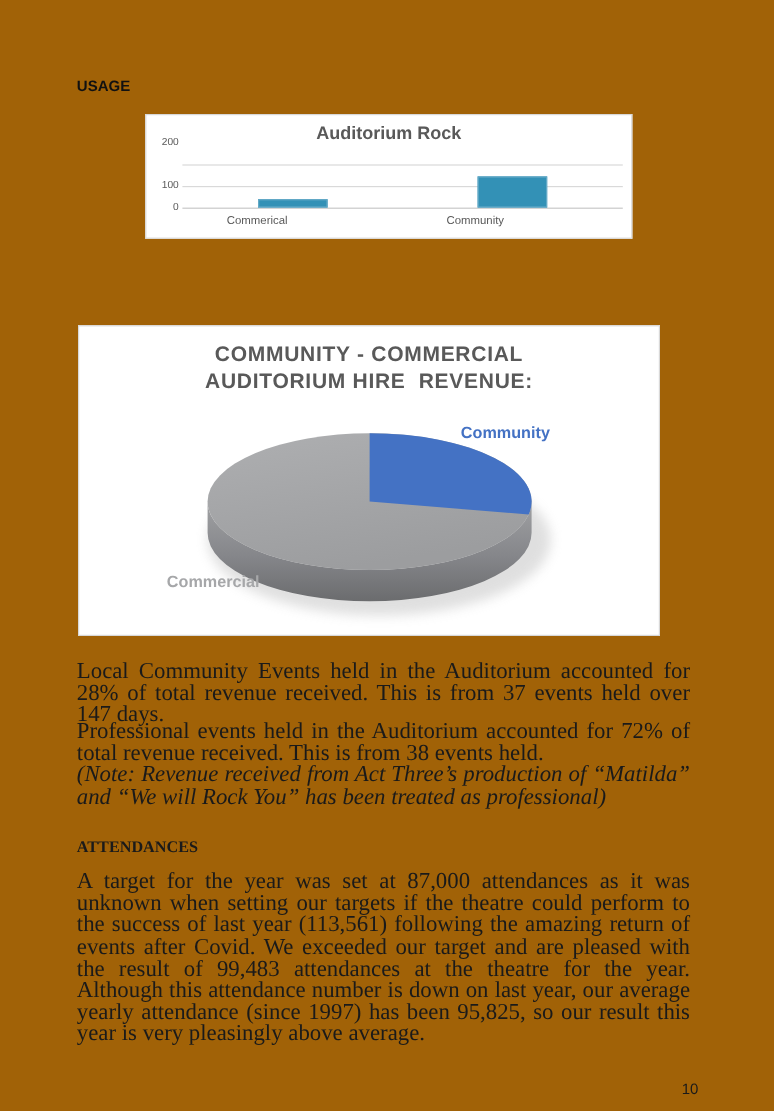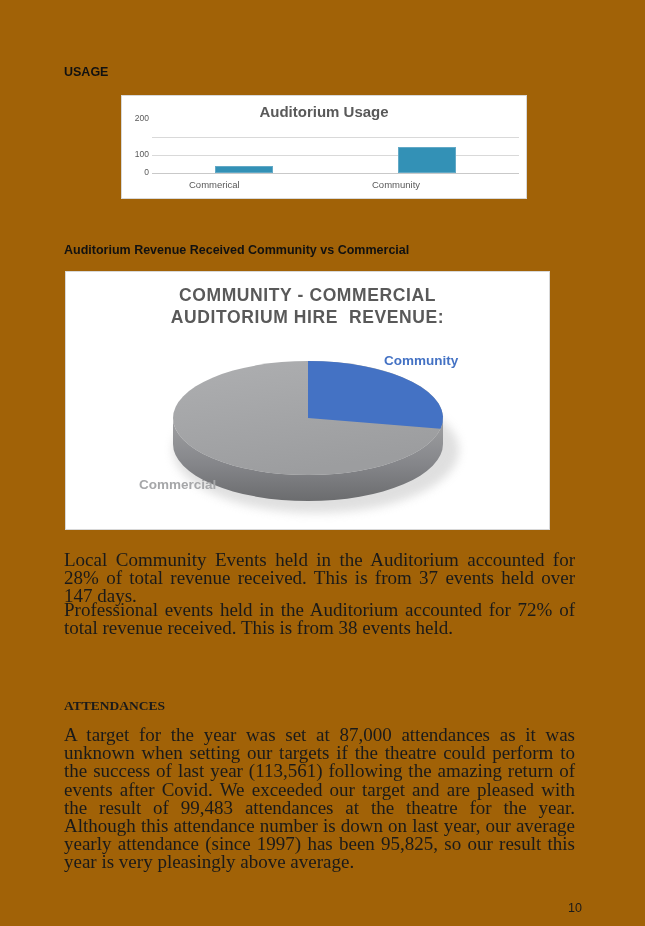--- a/index.html
+++ b/index.html
@@ -80,24 +80,23 @@
         <div class="tick-label" style="left: 1px; top: 71px;">0</div>
         <div class="gridline" style="left: 30px; width: 367px; top: 58.5px; background: rgb(217, 217, 217);"></div>
         <div class="tick-label" style="left: 1px; top: 53px;">100</div>
         <div class="gridline" style="left: 30px; width: 367px; top: 40.5px; background: rgb(217, 217, 217);"></div>
         <div class="tick-label" style="left: 1px; top: 17px;">200</div>
         <div class="bar" style="left: 93px; width: 58px; top: 69.5px; height: 7px; background: rgb(51, 145, 182); border-color: rgb(99, 169, 198);"></div>
         <div class="cat-label" style="left: 67px; top: 82.5px;">Commerical</div>
         <div class="bar" style="left: 276px; width: 58px; top: 50.5px; height: 26px; background: rgb(51, 145, 182); border-color: rgb(99, 169, 198);"></div>
         <div class="cat-label" style="left: 250px; top: 82.5px;">Community</div>
       </div>
-    <div class="chart-title">Auditorium Usage</div>
+    <div class="chart-title">Auditorium Rock</div>
   </figure>
 
-  <h2 class="h-sans" id="h-revenue">Auditorium Revenue Received Community vs Commercial</h2>
 
   <figure class="chart-frame pie-frame">
     <svg id="pie-svg" width="483" height="257" viewBox="0 0 483 257">
         <defs>
           <linearGradient id="sideGrad" x1="0" y1="0" x2="0" y2="1">
             <stop offset="0" stop-color="#A0A1A3"></stop>
             <stop offset="0.55" stop-color="#85868A"></stop>
             <stop offset="1" stop-color="#6B6C6E"></stop>
           </linearGradient>
           <linearGradient id="topGrad" x1="0" y1="0" x2="0.4" y2="1">
@@ -118,20 +117,21 @@
       <div>AUDITORIUM HIRE  REVENUE:</div>
     </div>
     <div class="pie-label community">Community</div>
     <div class="pie-label commercial">Commercial</div>
   </figure>
 
   <p class="body-p" id="p1">Local Community Events held in the Auditorium accounted for 28% of total revenue received. This is from 37 events held over 147 days.</p>
 
   <div class="body-p" id="p2">
     <div>Professional events held in the Auditorium accounted for 72% of total revenue received. This is from 38 events held.</div>
+    <div class="italic">(Note: Revenue received from Act Three’s production of “Matilda” and “We will Rock You” has been treated as professional)</div>
   </div>
 
   <h2 class="h-serif" id="h-att">ATTENDANCES</h2>
 
   <p class="body-p" id="p3">A target for the year was set at 87,000 attendances as it was unknown when setting our targets if the theatre could perform to the success of last year (113,561) following the amazing return of events after Covid. We exceeded our target and are pleased with the result of 99,483 attendances at the theatre for the year. Although this attendance number is down on last year, our average yearly attendance (since 1997) has been 95,825, so our result this year is very pleasingly above average.</p>
 
   <div class="page-number">10</div>
 
 </div>
 

